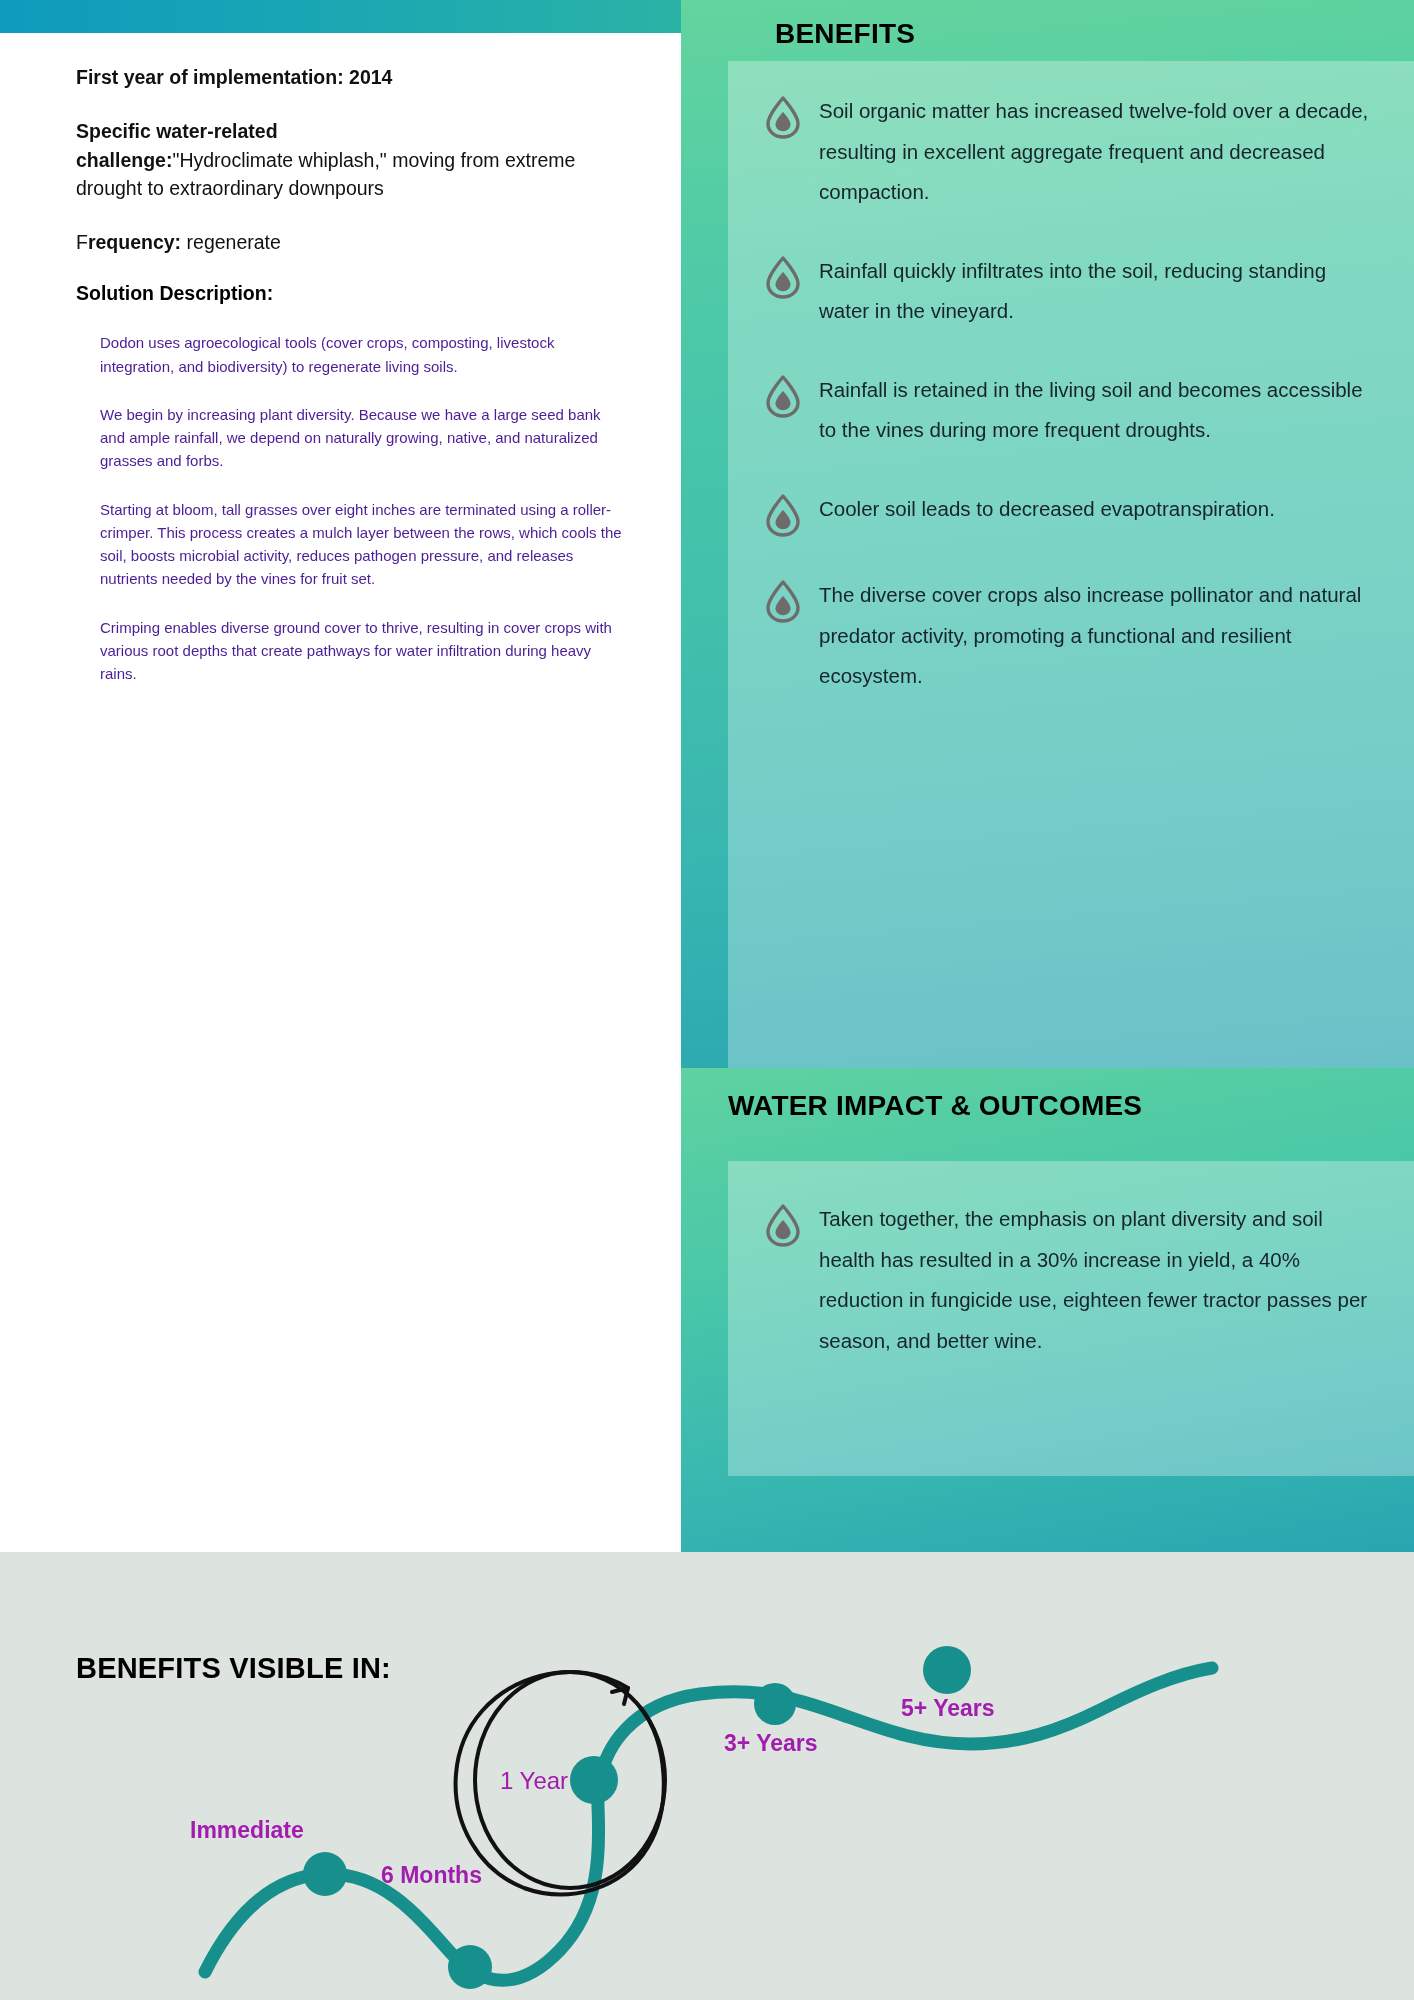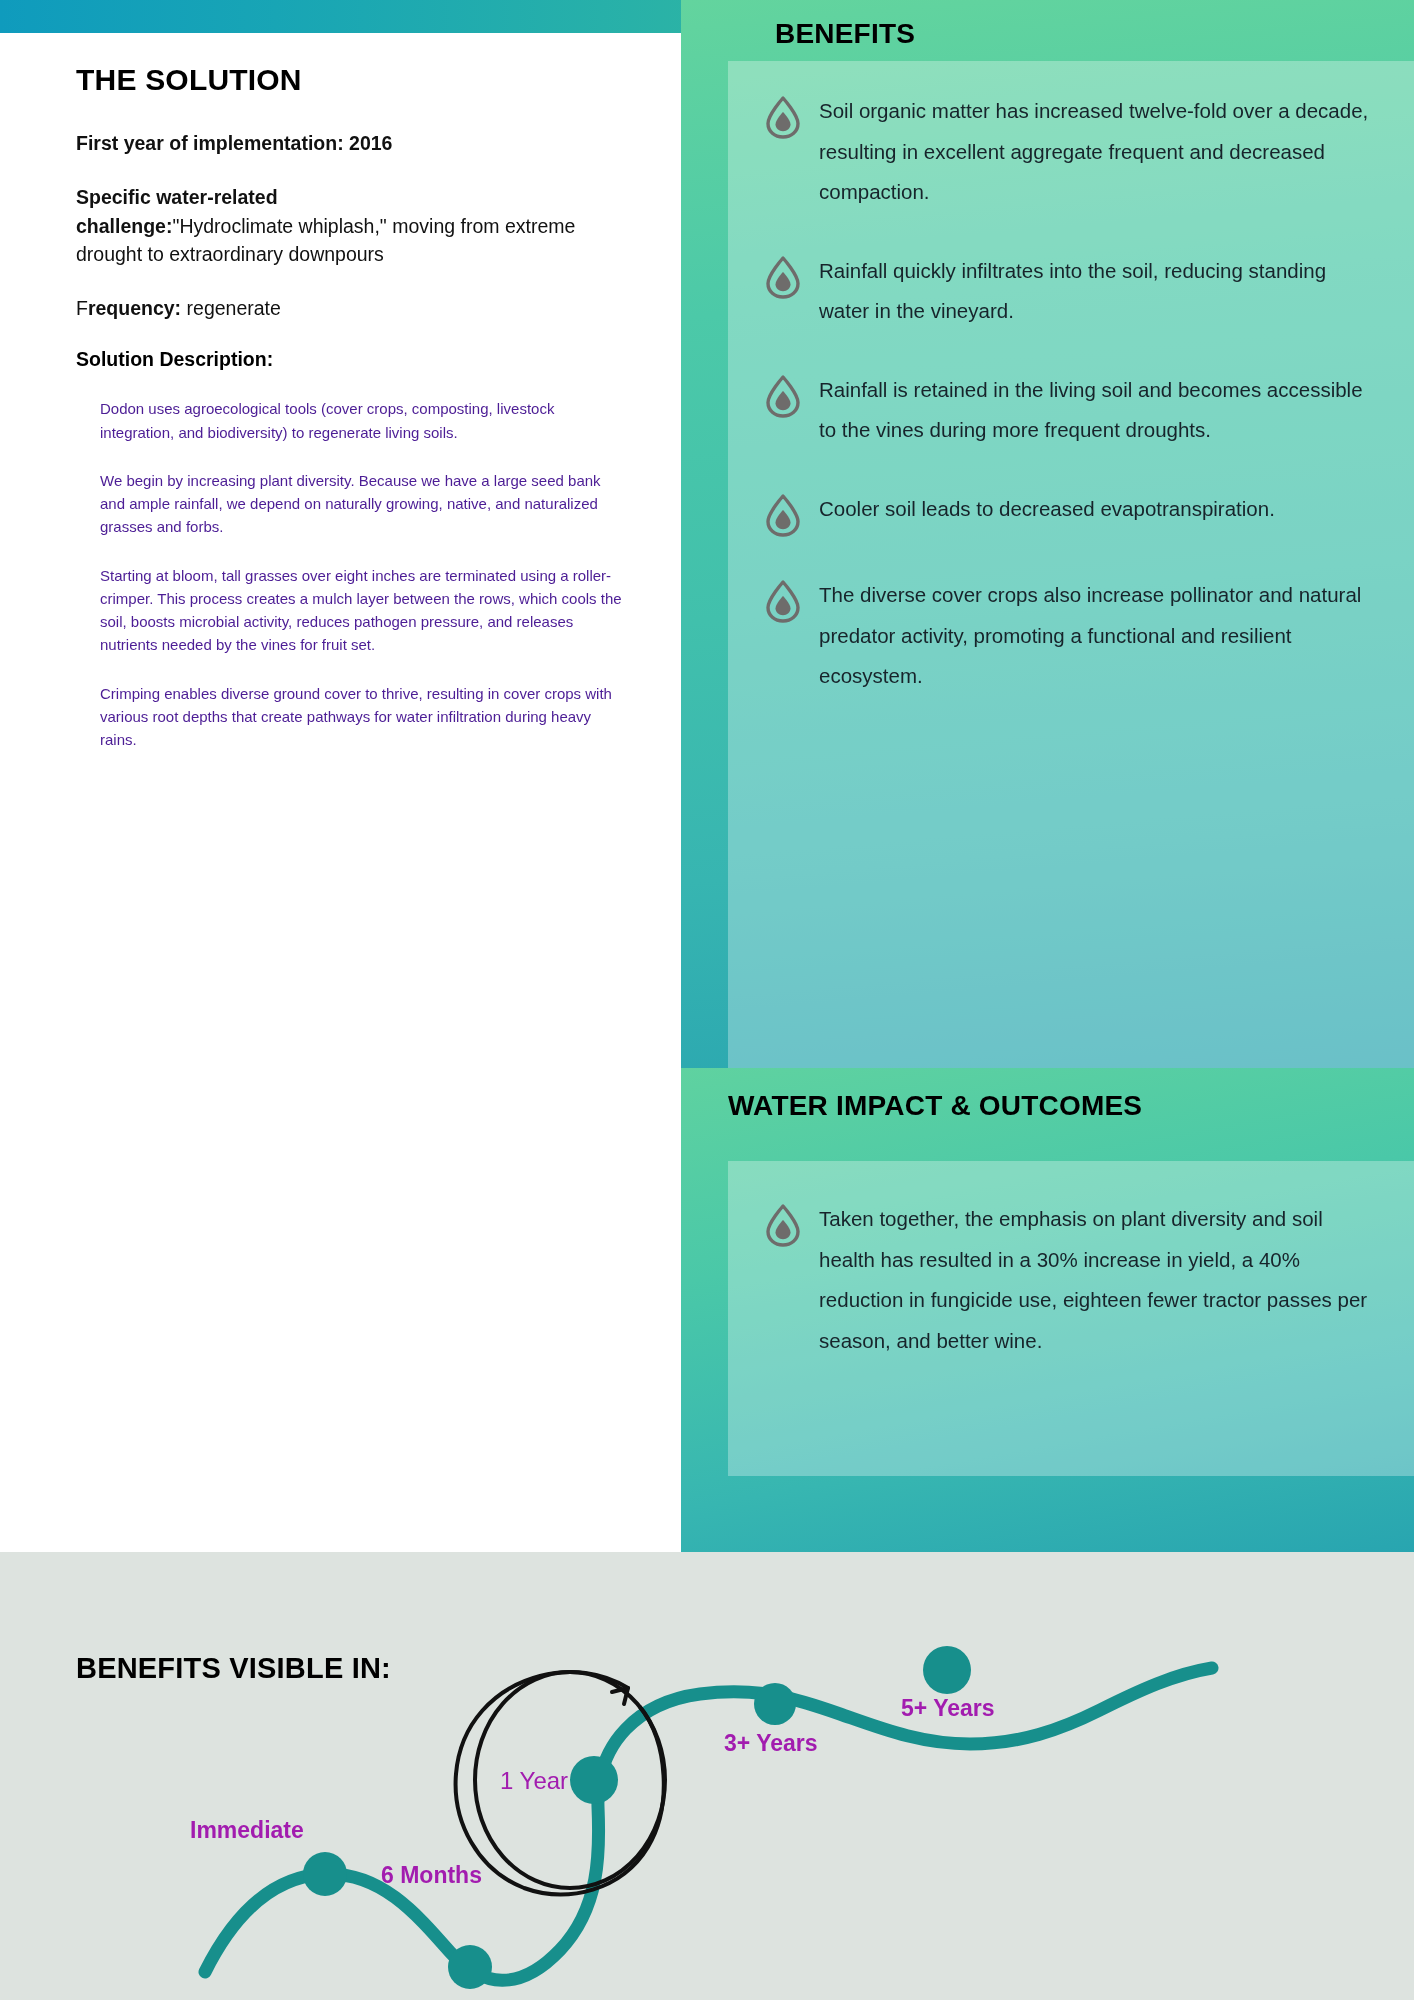--- a/index.html
+++ b/index.html
@@ -80,25 +80,24 @@
   .tl-1year { font-weight: normal; font-size: 24px; }
 </style>
 </head>
 <body>
 
 <div class="page">
 
   <div class="top-strip"></div>
 
   <div class="left-col">
-    <div class="h-solution">THE SOLUTION</div>
 
     <div class="lead">
       <b>First year of implementation:</b>
-      <b>2016</b>
+      <b>2014</b>
     </div>
 
     <div class="lead">
       <b>Specific water-related</b><br>
       <b>challenge:</b><span>"Hydroclimate whiplash," moving from extreme drought to extraordinary downpours</span>
     </div>
 
     <div class="lead">
       <span>F</span><b>requency:</b>
       <span>regenerate</span>

